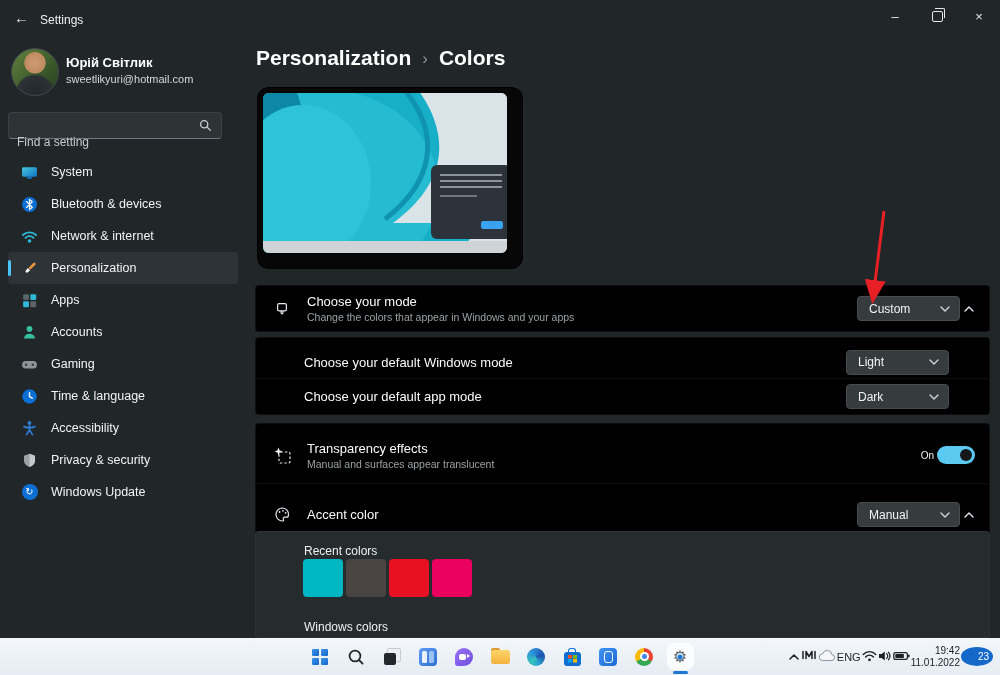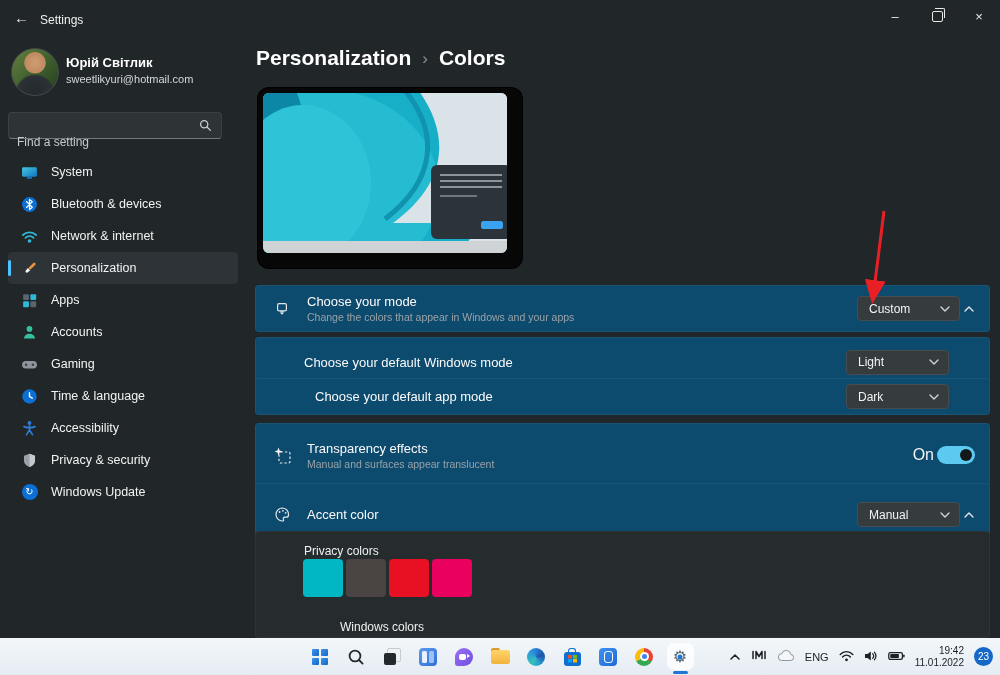--- a/index.html
+++ b/index.html
@@ -38,37 +38,37 @@
     font-size:12.5px;color:#f2f3f4;position:relative;}
   .nav-item.selected{background:#2e3337;}
   .nav-item.selected::before{content:"";position:absolute;left:0;top:8px;width:3px;height:16px;border-radius:3px;background:#4cc2ff;}
   .i16{width:17px;height:17px;flex:0 0 17px;display:flex;align-items:center;justify-content:center;}
   
   .main{position:absolute;left:255px;top:36px;width:735px;bottom:37px;}
   .breadcrumb{position:absolute;left:1px;top:10px;font-size:21px;font-weight:bold;display:flex;align-items:center;gap:11px;}
   .crumb-sep{color:#8b9398;font-size:17px;font-weight:normal;padding-top:2px;}
   .preview{position:absolute;left:3px;top:52px;width:254px;height:170px;background:#070707;border-radius:11px;padding:5px;box-shadow:0 0 0 1px #000;}
   .preview svg{display:block;border-radius:6px;}
-  .row{position:absolute;left:0;width:735px;box-sizing:border-box;background:#0c4a6e;border:1px solid rgba(255,255,255,0.055);
+  .row{position:absolute;left:0;width:735px;box-sizing:border-box;background:#000000;border:1px solid rgba(255,255,255,0.055);
     border-radius:4px;display:flex;align-items:center;}
   .row-lead{width:18px;margin-left:17px;display:flex;align-items:center;justify-content:center;}
   .row-text{display:flex;flex-direction:column;margin-left:16px;gap:2px;}
   .row-text.noicon{margin-left:48px;}
   .row-title{font-size:13px;color:#fbfbfb;}
   .row-sub{font-size:10.5px;color:#9aa2a7;}
   .row-controls{margin-left:auto;display:flex;align-items:center;gap:3px;padding-right:14px;}
   .row-controls.plain{padding-right:40px;}
   .dropdown{width:103px;height:25px;box-sizing:border-box;background:#363b3e;border:1px solid #474c4f;border-radius:4px;
     display:flex;align-items:center;font-size:12px;color:#f2f3f4;}
   .dropdown .dd-label{padding-left:11px;flex:1;}
   .dropdown .dd-chev{padding-right:9px;display:flex;}
   .expander{width:12px;display:flex;justify-content:center;}
   .toggle{width:38px;height:18px;border-radius:10px;background:#5cc9f0;position:relative;}
   .toggle .knob{position:absolute;right:3px;top:3px;width:12px;height:12px;border-radius:50%;background:#15181b;}
-  .on-label{font-size:16px;color:#f2f3f4;}
+  .on-label{font-size:10px;color:#f2f3f4;}
   .panel{position:absolute;left:0;top:495px;width:735px;height:107px;box-sizing:border-box;background:#262b2d;
     border:1px solid rgba(255,255,255,0.04);border-radius:4px;}
   .panel-label{position:absolute;left:48px;font-size:12px;color:#eef0f1;}
   .swatches{position:absolute;left:47px;top:27px;display:flex;gap:3px;}
   .swatch{width:40px;height:38px;border-radius:4px;}
   
   .taskbar{position:absolute;left:0;right:0;bottom:0;height:37px;background:linear-gradient(180deg,#f3f7fa,#e5ecf3);
     display:flex;align-items:center;justify-content:center;}
   .tb-icons{display:flex;align-items:center;gap:15px;}
   .tb-ic{width:21px;height:21px;display:flex;align-items:center;justify-content:center;position:relative;}
@@ -96,24 +96,24 @@
       linear-gradient(#7fba00,#7fba00) 5px 0/4px 3.5px no-repeat,
       linear-gradient(#00a4ef,#00a4ef) 0 4.5px/4px 3.5px no-repeat,
       linear-gradient(#ffb900,#ffb900) 5px 4.5px/4px 3.5px no-repeat;}
   .phoneapp{width:18px;height:18px;border-radius:4px;background:linear-gradient(135deg,#3f93f2,#1b6ad8);position:relative;}
   .phoneapp::before{content:"";position:absolute;left:4.5px;top:3px;width:9px;height:12px;border:1.5px solid #fff;border-radius:3px;box-sizing:border-box;}
   .chrome{width:18px;height:18px;border-radius:50%;background:conic-gradient(#ea4335 0 120deg,#34a853 120deg 240deg,#fbbc05 240deg 360deg);position:relative;}
   .chrome::before{content:"";position:absolute;left:4.5px;top:4.5px;width:9px;height:9px;border-radius:50%;background:#fff;}
   .chrome::after{content:"";position:absolute;left:6.5px;top:6.5px;width:5px;height:5px;border-radius:50%;background:#3f84e8;}
   .gear-glyph{font-family:"DejaVu Sans",sans-serif;font-size:16px;color:#5f6a72;line-height:1;position:relative;}
   .gear-glyph .gear-dot{position:absolute;left:50%;top:54%;transform:translate(-50%,-50%);width:5px;height:5px;border-radius:50%;background:#1d77d3;}
-  .tray{position:absolute;right:7px;top:0;height:37px;display:flex;align-items:center;gap:10px;color:#1c2125;}
+  .tray{position:absolute;right:7px;top:0;height:37px;display:flex;align-items:center;gap:1px;color:#1c2125;}
   .tray-lang{font-size:11px;color:#1c2125;}
   .tray-clock{display:flex;flex-direction:column;align-items:flex-end;font-size:10px;line-height:12px;color:#1b2025;}
-  .tray-badge{width:19px;height:19px;border-radius:50%;background:#1468c8;color:#fff;font-size:10px;display:flex;align-items:center;justify-content:center;}
+  .tray-badge{width:19px;height:19px;border-radius:50%;background:#1468c8;color:#fff;font-size:10px;display:flex;align-items:center;justify-content:center;padding-left:13px;}
   .annot{position:absolute;left:0;top:0;width:1000px;height:675px;pointer-events:none;z-index:50;}
   .upd-circle{width:16px;height:16px;border-radius:50%;background:#0b6fd4;color:#fff;display:flex;align-items:center;justify-content:center;
     font-family:"DejaVu Sans",sans-serif;font-size:10px;line-height:1;}
 </style>
 </head>
 <body>
 
 <div class="titlebar">
   <span class="back-btn">←</span>
   <span class="app-title">Settings</span>
@@ -317,21 +317,21 @@
         <span class="dd-label">Light</span>
         <span class="dd-chev">
             <svg width="10" height="6" viewBox="0 0 10 6">
               <polyline points="1,1 5,5 9,1" fill="none" stroke="#cfd4d8" stroke-width="1.4" stroke-linecap="round" stroke-linejoin="round"></polyline>
             </svg>
           </span>
       </div>
     </div>
   </div>
 
-  <div class="row" style="top:342px;height:37px;padding-left:11px;">
+  <div class="row" style="top:342px;height:37px;">
     <div class="row-text noicon">
       <span class="row-title">Choose your default app mode</span>
     </div>
     <div class="row-controls plain">
       <div class="dropdown">
         <span class="dd-label">Dark</span>
         <span class="dd-chev">
             <svg width="10" height="6" viewBox="0 0 10 6">
               <polyline points="1,1 5,5 9,1" fill="none" stroke="#cfd4d8" stroke-width="1.4" stroke-linecap="round" stroke-linejoin="round"></polyline>
             </svg>
@@ -382,28 +382,28 @@
       </div>
       <span class="expander">
           <svg width="10" height="6" viewBox="0 0 10 6">
             <polyline points="1,5 5,1 9,5" fill="none" stroke="#e4e7e9" stroke-width="1.4" stroke-linecap="round" stroke-linejoin="round"></polyline>
           </svg>
         </span>
     </div>
   </div>
 
   <div class="panel">
-    <span class="panel-label" style="top:12px;">Privacy colors</span>
+    <span class="panel-label" style="top:12px;">Recent colors</span>
     <div class="swatches">
       <div class="swatch" style="background-color: rgb(0, 183, 195);"></div>
       <div class="swatch" style="background-color: rgb(74, 69, 66);"></div>
       <div class="swatch" style="background-color: rgb(232, 17, 35);"></div>
       <div class="swatch" style="background-color: rgb(234, 0, 94);"></div>
     </div>
-    <span class="panel-label" style="top:88px;margin-left:36px;">Windows colors</span>
+    <span class="panel-label" style="top:88px;">Windows colors</span>
   </div>
 </div>
 
 <svg class="annot">
   <defs>
     <marker id="arrowhead" markerWidth="8" markerHeight="7" refX="6" refY="3.5" orient="auto">
       <polygon points="0 0, 8 3.5, 0 7" fill="#e82026"></polygon>
     </marker>
   </defs>
   <line x1="884" y1="211" x2="873" y2="298" stroke="#e82026" stroke-width="3" marker-end="url(#arrowhead)"></line>

